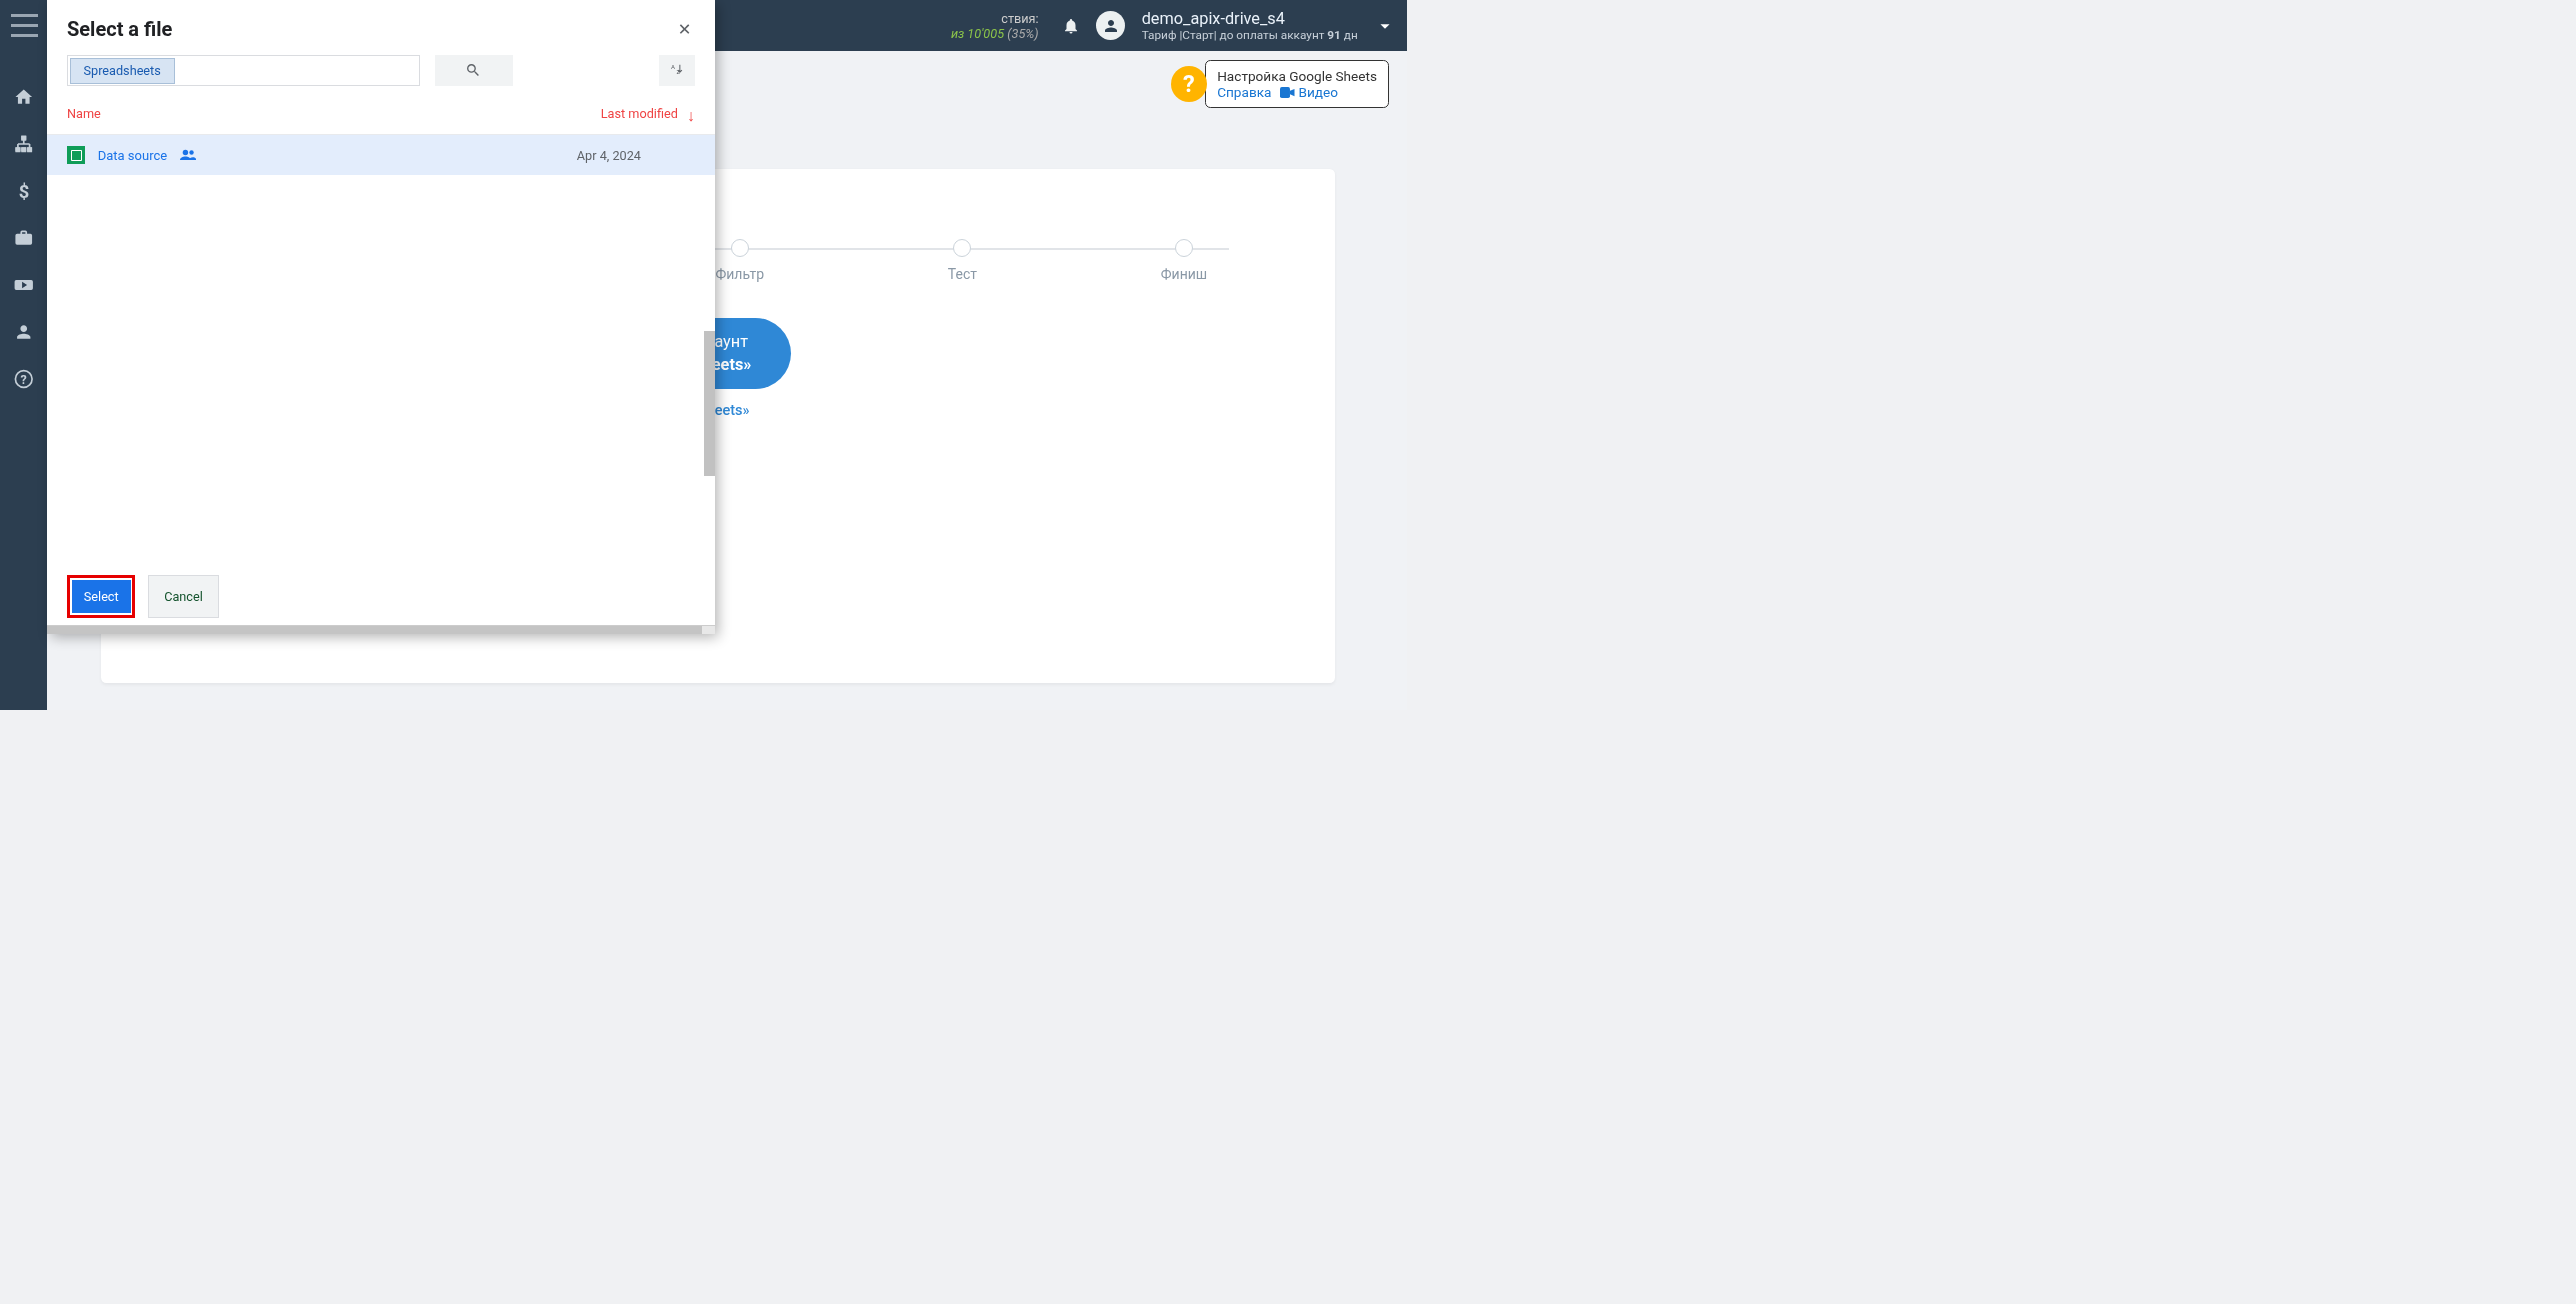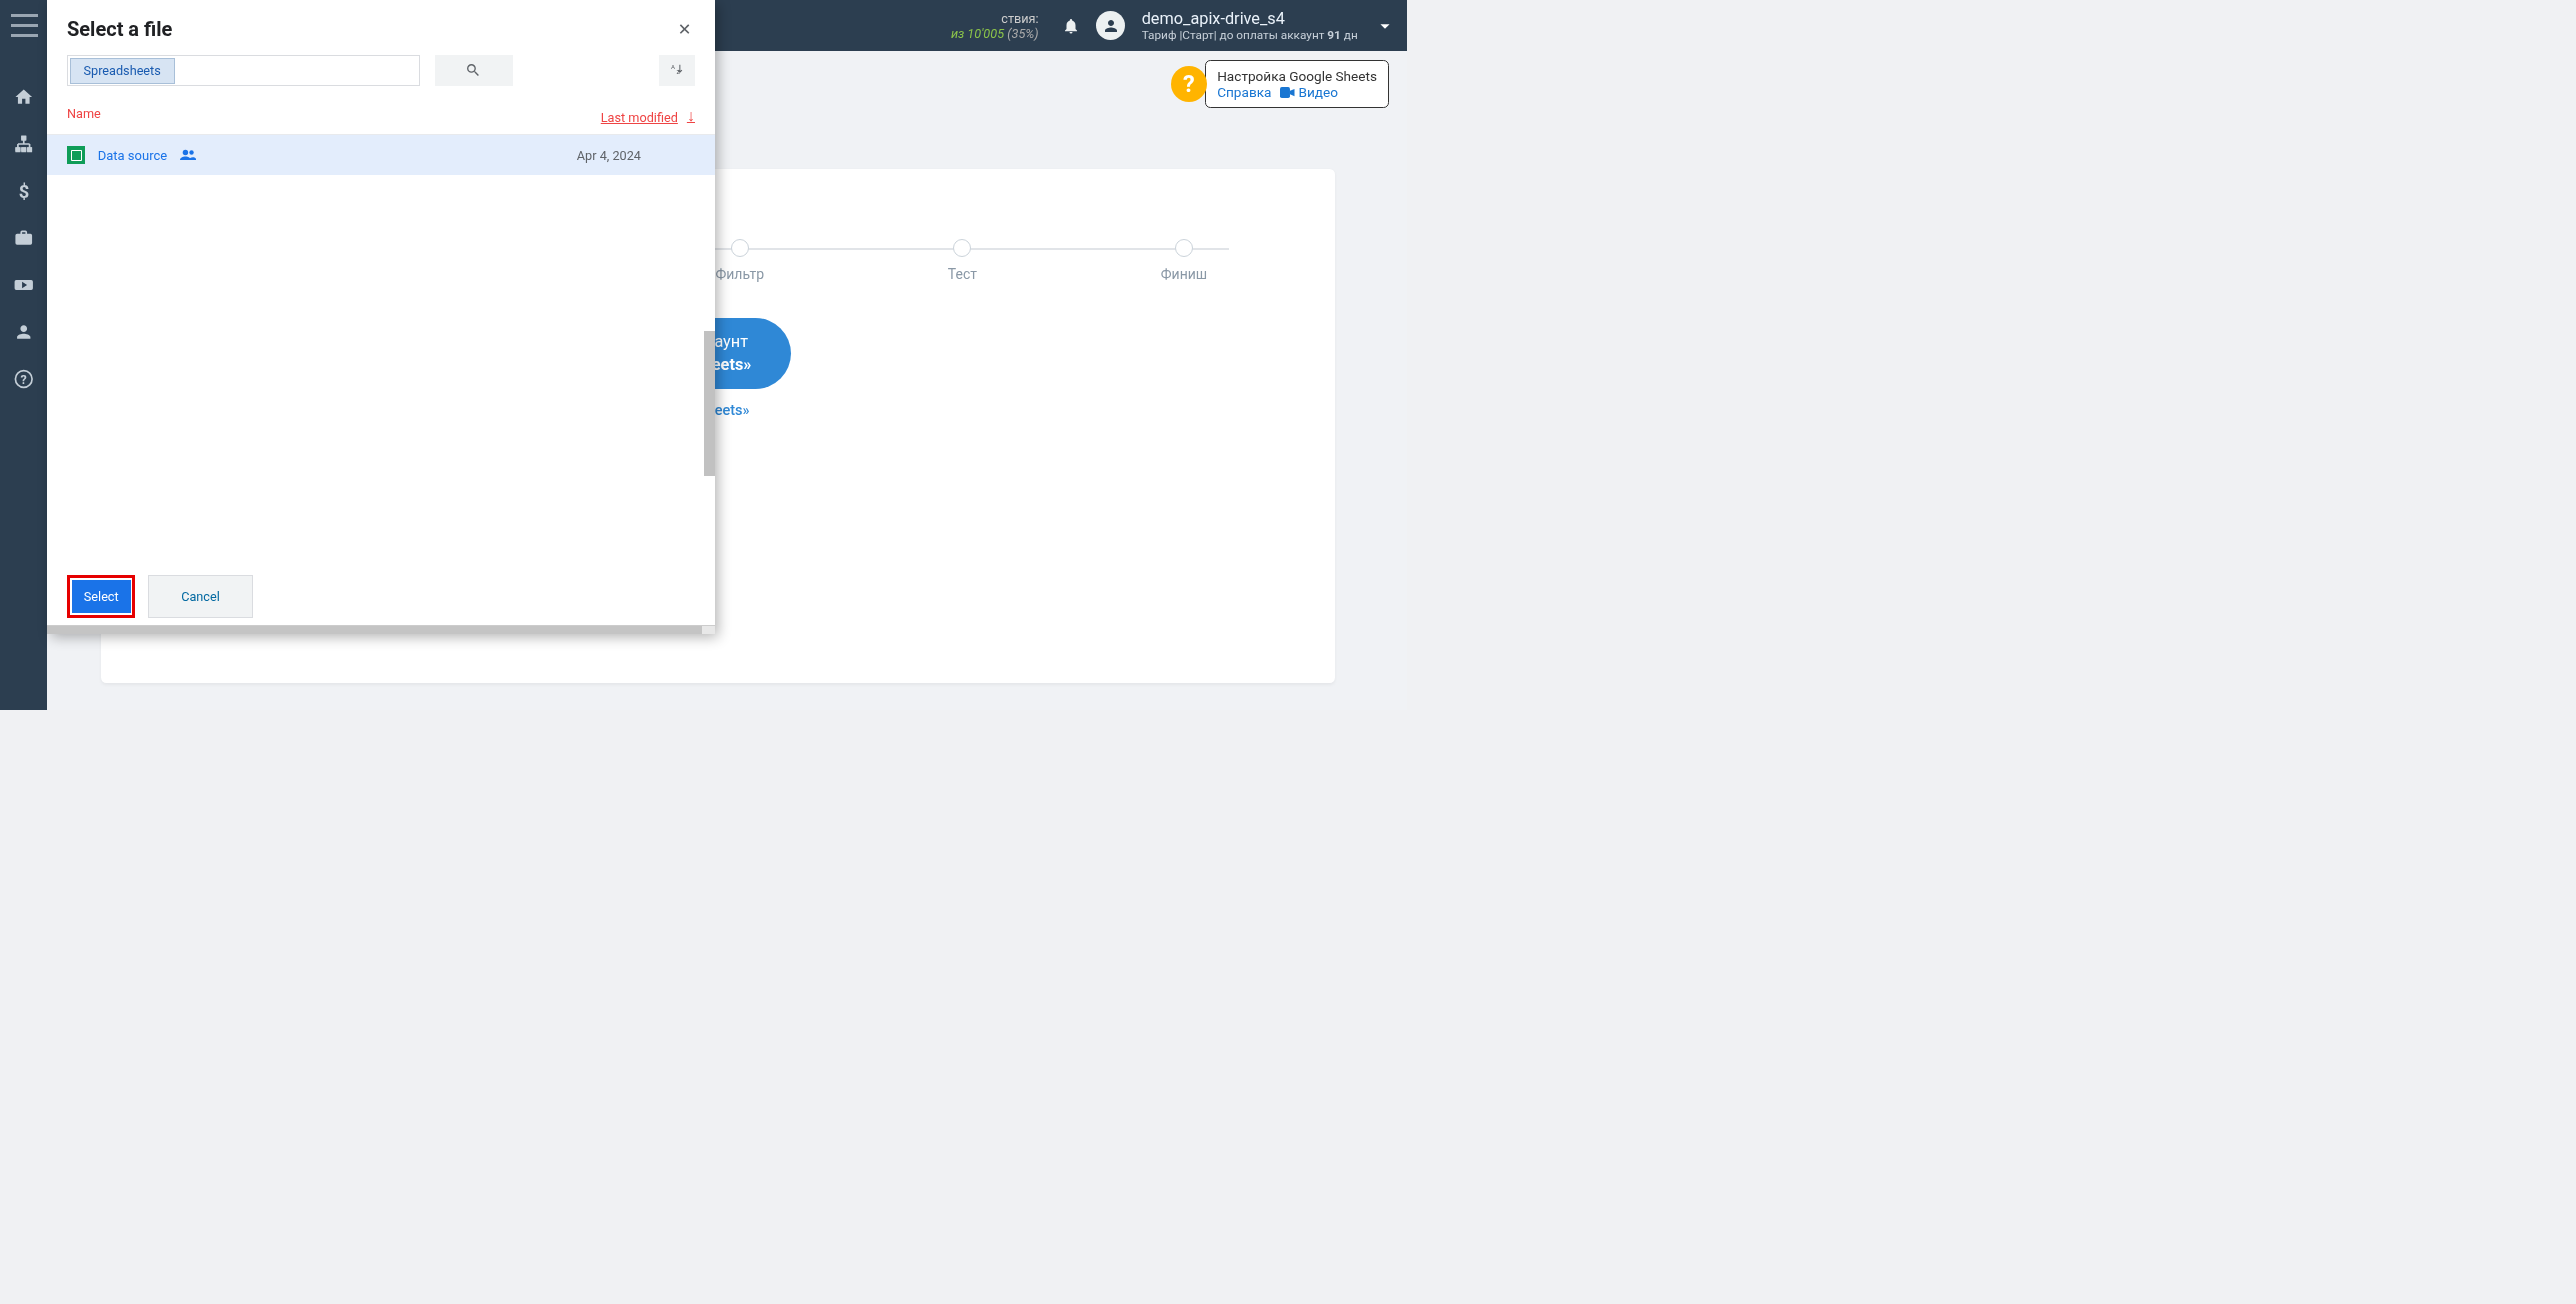--- a/index.html
+++ b/index.html
@@ -65,36 +65,36 @@
 .file-type-chip { background: #d7e4f3; border: 0.9px solid #a8bfd8; padding: 4.5px 12.7px; color: #1a5bb0; font-size: 12.7px; display: inline-block; }
 .chip-wrap { flex: 0 0 353px; border: 0.9px solid #dadce0; padding: 0; background: #fff; display: flex; align-items: center; height: 31px; padding-left: 1.8px; }
 .search-btn-box { width: 78px; height: 31px; background: #f1f3f4; display: flex; align-items: center; justify-content: center; cursor: pointer; }
 .search-btn-box svg { width: 16.3px; height: 16.3px; fill: #5f6368; }
 .spacer { flex: 1; }
 .sort-btn-box { width: 36px; height: 31px; background: #f1f3f4; display: flex; align-items: center; justify-content: center; cursor: pointer; }
 .sort-btn-box svg { width: 16.3px; height: 16.3px; fill: #5f6368; }
 
 .picker-list-header { display: flex; padding: 9px 20px; border-bottom: 0.9px solid #e8eaed; color: #ef4444; font-size: 12.7px; justify-content: space-between; }
 .plh-name { flex: 0 0 272px; }
-.plh-modified { display: flex; align-items: flex-end; gap: 9px; text-decoration: underline; }
+.plh-modified { display: flex; align-items: flex-start; gap: 9px; }
 .plh-modified .arrow { font-size: 16.3px; }
 
 .picker-rows { flex: 1; overflow: auto; }
 .picker-row { display: flex; align-items: center; padding: 11px 20px; background: #e3edfc; justify-content: space-between; }
 .row-left { display: flex; align-items: center; gap: 12.7px; }
 .sheets-icon { width: 18px; height: 18px; background: #0f9d58; display: flex; align-items: center; justify-content: center; }
 .sheets-icon::before { content: ""; width: 9px; height: 9px; border: 1.8px solid #fff; border-radius: 0.9px; }
 .row-name { color: #1a73e8; font-size: 13px; }
 .share-icon { color: #1a73e8; font-size: 12.7px; }
 .row-date { color: #5f6368; font-size: 12.7px; margin-right: 54px; }
 
 .picker-footer { padding: 16.3px 20px; display: flex; gap: 12.7px; border-top: 0; }
 .select-highlight { border: 3.6px solid #e60000; padding: 1.8px; display: inline-block; }
 .btn-select { background: #1a73e8; color: #fff; border: none; padding: 9px 12px; font-size: 12.7px; cursor: pointer; }
-.btn-cancel { background: #f1f3f4; color: #0369a1; border: 0.9px solid #dadce0; padding: 9px 32px; font-size: 12.7px; cursor: pointer; }
+.btn-cancel { background: #f1f3f4; color: #14532d; border: 0.9px solid #dadce0; padding: 9px 15px; font-size: 12.7px; cursor: pointer; }
 
 .picker-scrollbar { position: absolute; right: 0; top: 331px; width: 11px; height: 145px; background: #c1c1c1; }
 .picker-hscroll { position: absolute; bottom: 0; left: 0; right: 0; height: 9px; background: #e8e8e8; border-top: 0.9px solid #ccc; display: flex; }
 .picker-hscroll .thumb { flex: 1; background: #c4c4c4; margin-right: 12.7px; }
 </style>
 </head>
 <body>
 
 <div class="top-bar">
   <div class="hamburger">

